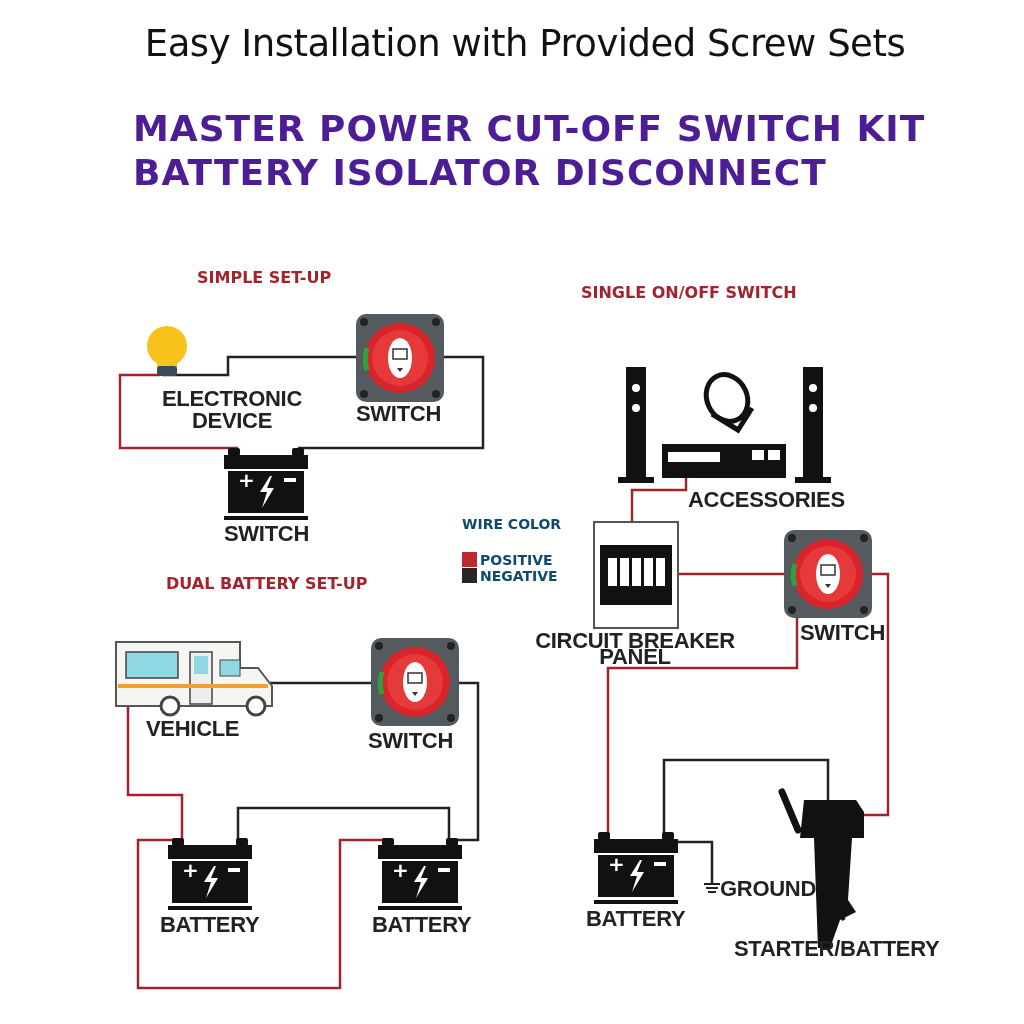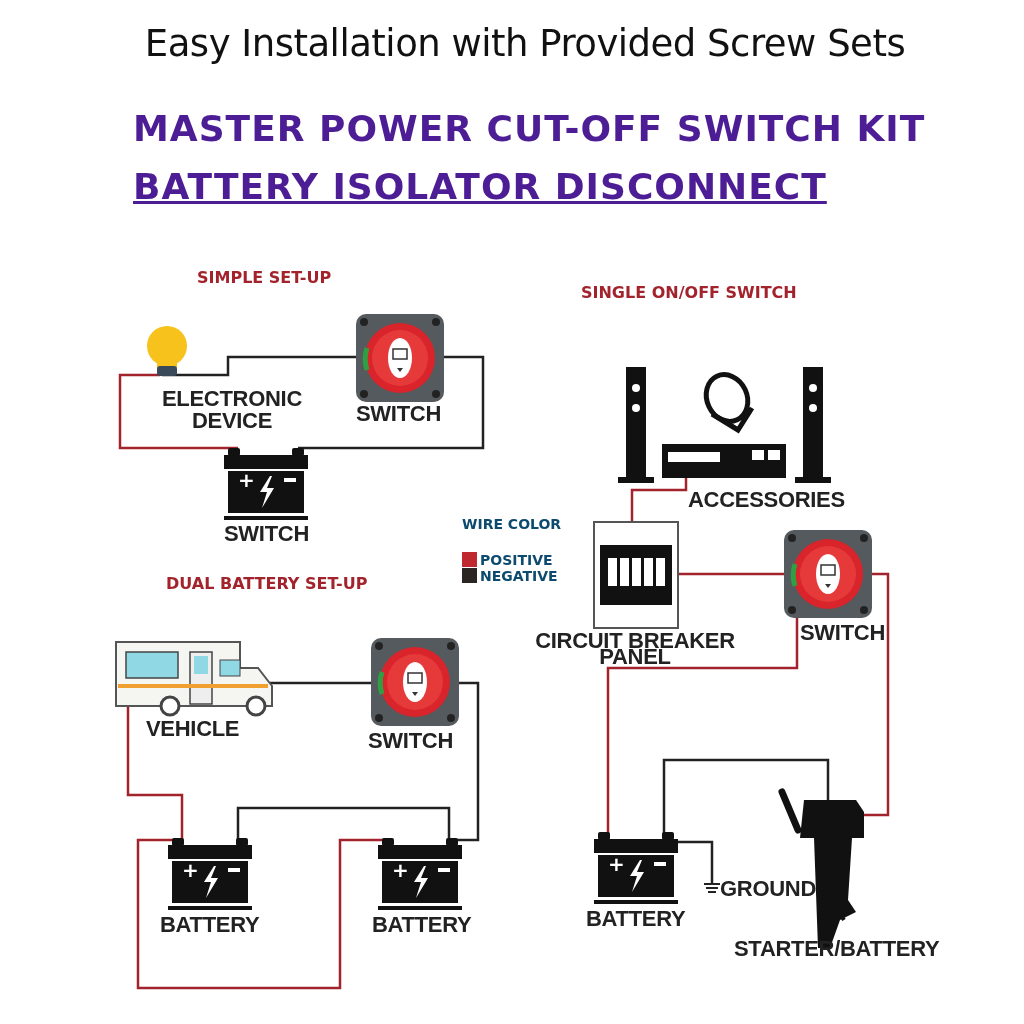--- a/index.html
+++ b/index.html
@@ -128,21 +128,21 @@
   <g>
     <path d="M 804 800 L 856 800 L 864 812 L 864 838 L 800 838 Z" fill="#111"></path>
     <line x1="782" y1="792" x2="798" y2="830" stroke="#111" stroke-width="7" stroke-linecap="round"></line>
     <path d="M 814 838 L 852 838 L 848 900 L 856 912 L 840 920 L 830 948 L 818 948 Z" fill="#111"></path>
     <path d="M 834 905 L 844 920 M 830 915 L 850 910" stroke="#111" stroke-width="4"></path>
   </g>
 </svg>
 
 <div class="abs top-title">Easy Installation with Provided Screw Sets</div>
 <div class="abs headline" style="top:108px;">MASTER POWER CUT-OFF SWITCH KIT</div>
-<div class="abs headline" style="top:166px;text-decoration:underline;">BATTERY ISOLATOR DISCONNECT</div>
+<div class="abs headline" style="top:152px;">BATTERY ISOLATOR DISCONNECT</div>
 
 <div class="abs sec" style="left:197px;top:268px;">SIMPLE SET-UP</div>
 <div class="abs lbl" style="left:124px;top:388px;width:142px;text-align:center;margin-left:37px;">
   <div>ELECTRONIC</div>
   <div>DEVICE</div>
 </div>
 <div class="abs lbl" style="left:356px;top:403px;">SWITCH</div>
 <div class="abs lbl" style="left:224px;top:523px;">SWITCH</div>
 
 <div class="abs legend" style="left:462px;top:516px;">

